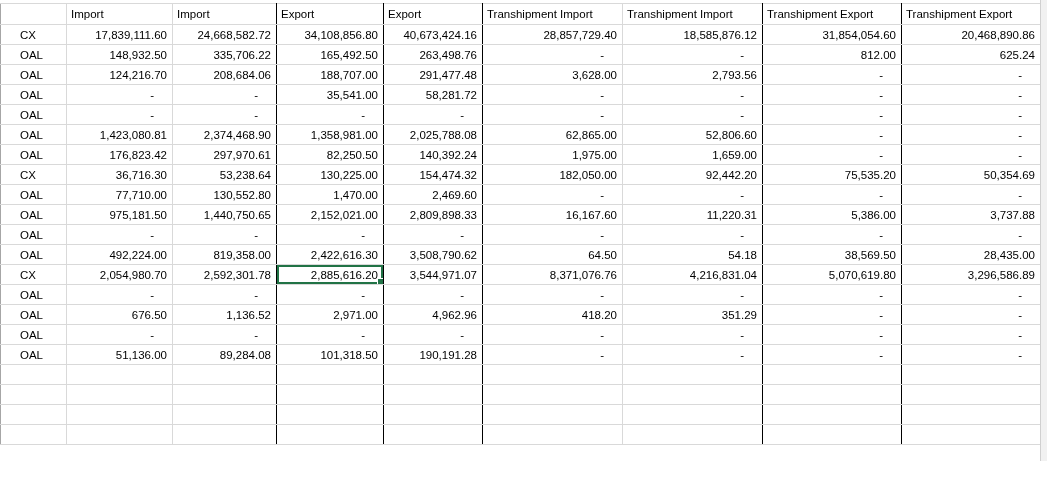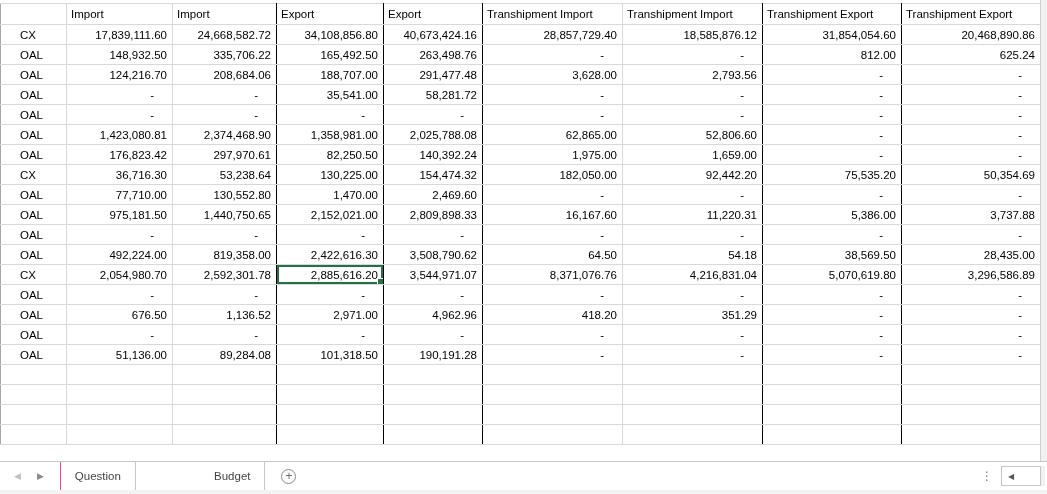--- a/index.html
+++ b/index.html
@@ -1,18 +1,18 @@
 <!DOCTYPE html>
 <html><head>
 <meta charset="utf-8">
 <style>
   * { margin:0; padding:0; box-sizing:border-box; }
   html,body { width:1047px; height:494px; overflow:hidden; background:#fff;
     font-family:"Liberation Sans","DejaVu Sans",sans-serif; }
-  .screen { width:1047px; height:494px; display:flex; flex-direction:column; }
+  .screen { width:1047px; height:494px; display:flex; flex-direction:row; }
 
   
   .grid-wrap { height:461px; display:flex; }
   .grid-area { width:1040px; height:461px; overflow:hidden; padding-top:3px; background:#fff; }
   table { border-collapse:collapse; table-layout:fixed; width:1040px;
           border-top:1px solid #d9d9d9; border-left:1px solid #a6a6a6; }
   th, td { height:20px; font-size:11.5px; font-weight:normal; color:#000;
            border-right:1px solid #d9d9d9; border-bottom:1px solid #d9d9d9;
            overflow:hidden; white-space:nowrap; vertical-align:middle; }
   tr.group-row th { height:21px; }

